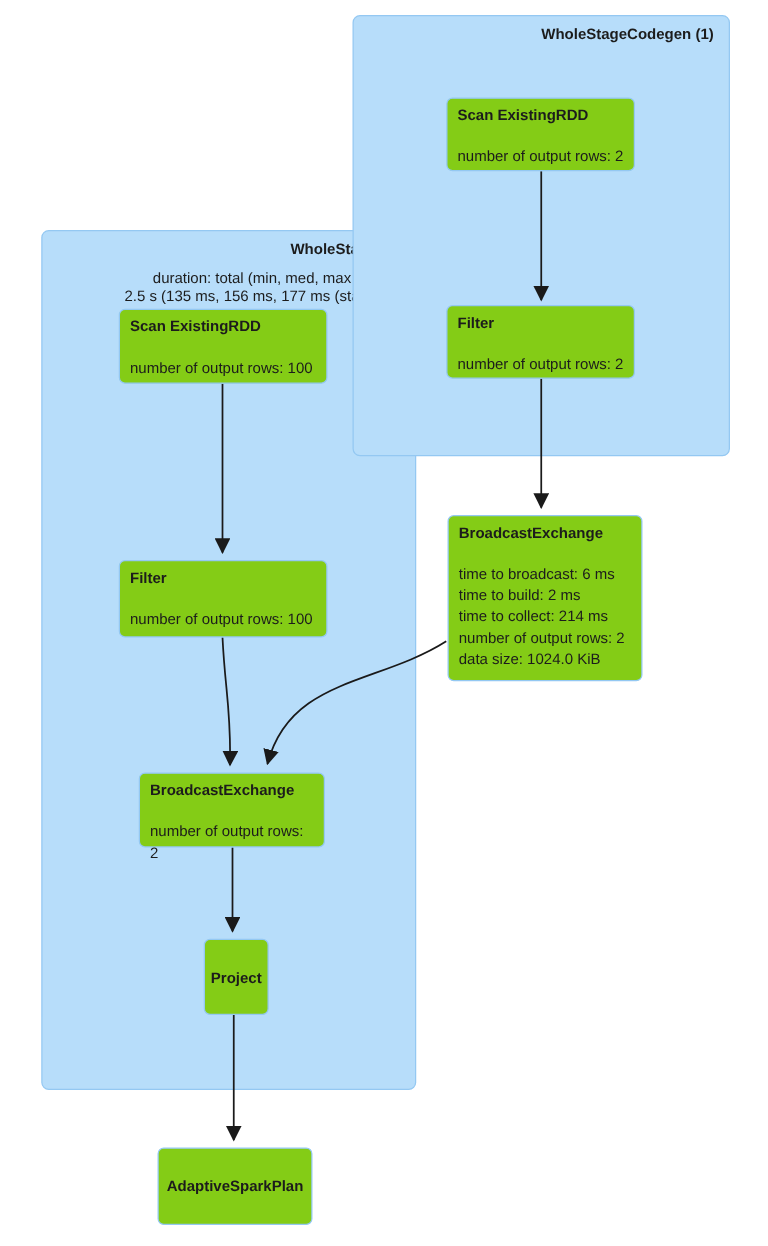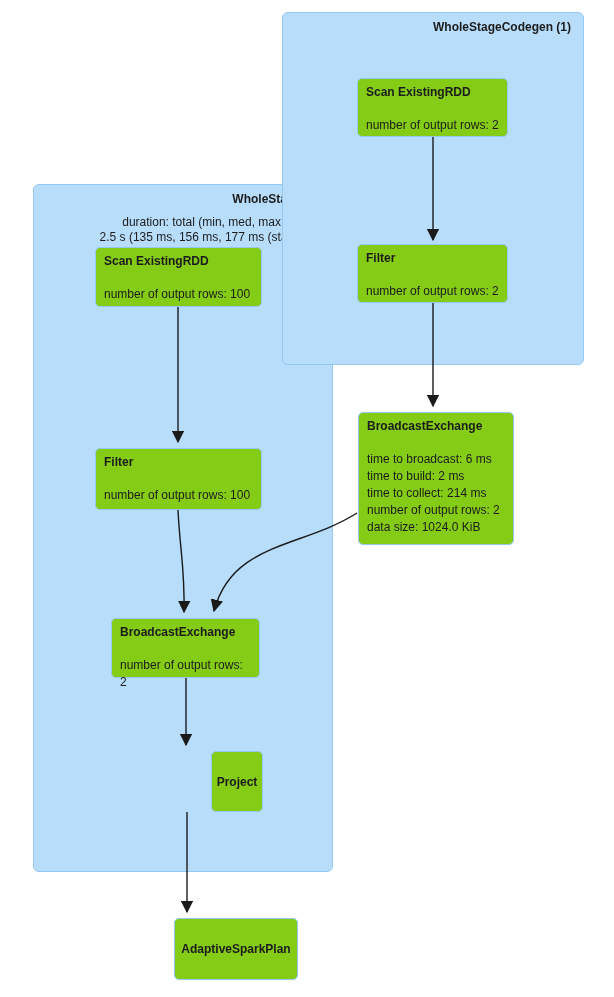--- a/index.html
+++ b/index.html
@@ -22,21 +22,21 @@
     text-align:right;white-space:nowrap;padding-left:48px;
   }
   #cluster-left .cluster-title{padding-top:7px;}
   #cluster-left .cluster-duration{font-size:12px;line-height:15px;margin-top:8px;}
   .node{
     position:absolute;background:#84cc16;border:1px solid #94c8f2;border-radius:5px;
     box-sizing:border-box;font-size:12px;padding:5px 8px;z-index:4;
   }
   .node .t{font-weight:bold;line-height:16px;margin:0 0 17px 0;}
   .node .m{line-height:17px;}
-  .node.center{display:flex;align-items:center;justify-content:center;padding:0;margin-left:48px;}
+  .node.center{display:flex;align-items:center;justify-content:center;padding:0;}
   .node.center .t{margin:0;}
   #n-scan-right{left:357px;top:78px;width:151px;height:59px;}
   #n-filter-right{left:357px;top:244px;width:151px;height:59px;}
   #n-bex{left:358px;top:412px;width:156px;height:133px;}
   #n-scan-left{left:95px;top:247px;width:167px;height:60px;}
   #n-filter-left{left:95px;top:448px;width:167px;height:62px;}
   #n-bhj{left:111px;top:618px;width:149px;height:60px;}
   #n-project{left:163px;top:751px;width:52px;height:61px;}
   #n-adaptive{left:126px;top:918px;width:124px;height:62px;}
   #edge-layer{position:absolute;left:0;top:0;z-index:3;}

